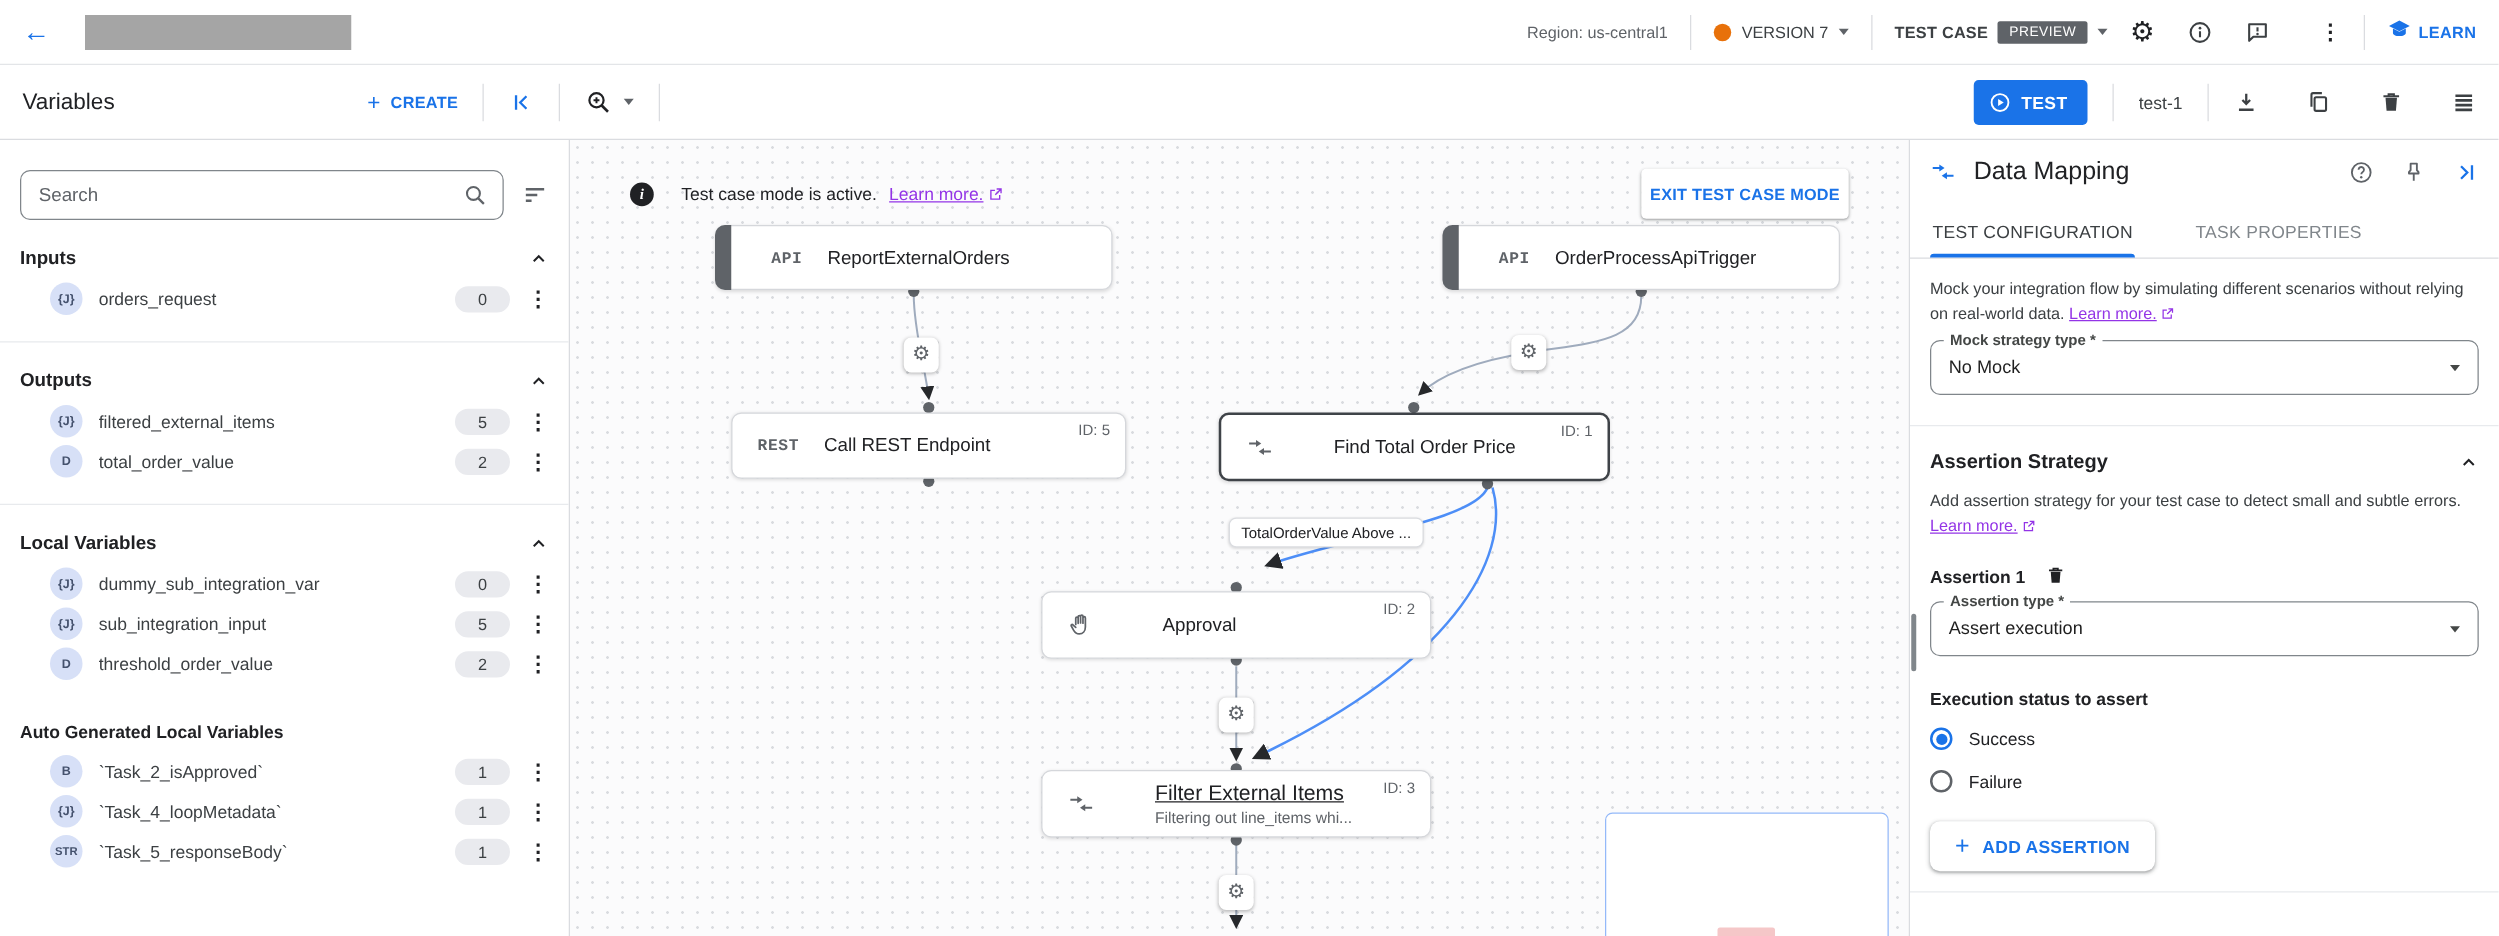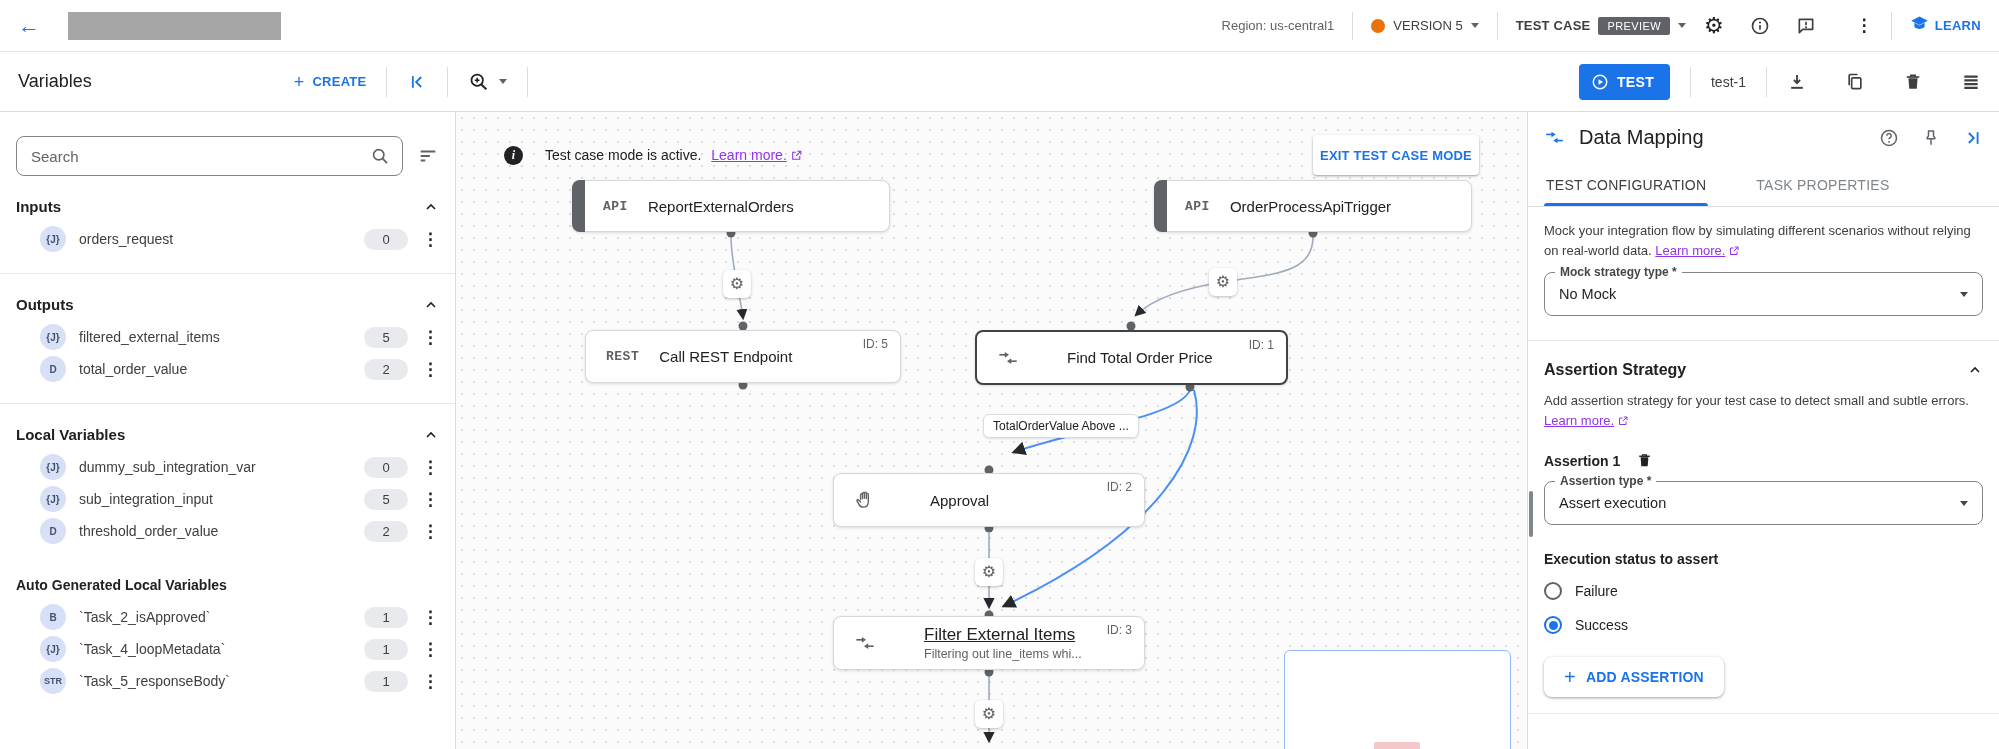--- a/index.html
+++ b/index.html
@@ -87,21 +87,21 @@
   .banner-text { font-size:14px; color:#202124; margin-left:22px; }
   .plink { color:#9334e6; text-decoration:underline; cursor:pointer; }
   .ext-icon { color:#9334e6; display:inline-flex; margin-left:3px; vertical-align:-2px; }
   .exit-btn { position:absolute; left:857px; top:3px; width:166px; height:40px; background:#fff;
     border:none; border-radius:4px; box-shadow:0 1px 2px rgba(60,64,67,.35), 0 1px 3px rgba(60,64,67,.2);
     color:#1a73e8; font-size:13px; font-weight:700; letter-spacing:.2px; cursor:pointer;
     font-family:inherit; }
   .node { position:absolute; background:#fff; border:1px solid #d5d7db; border-radius:8px;
     box-shadow:0 1px 3px rgba(0,0,0,.13); z-index:4; display:flex; align-items:center;
     padding:0 14px 0 20px; cursor:pointer; }
-  .node.trigger { padding-left:30px; }
+  .node.trigger { padding-left:44px; }
   .node.trigger::before { content:""; position:absolute; left:-1px; top:-1px; bottom:-1px;
     width:13px; background:#5f6368; border-radius:8px 0 0 8px; }
   .node.selected { border:2px solid #3f4348; }
   .node-tag { font-family:"Liberation Mono", monospace; font-size:13px; font-weight:700;
     color:#5f6368; margin-right:20px; letter-spacing:.5px; }
   .node-icon { color:#5f6368; margin-right:18px; display:flex; }
   .node-title { font-size:15px; font-weight:500; color:#202124; white-space:nowrap; }
   .node-id { position:absolute; top:6px; right:12px; font-size:12px; color:#5f6368; }
   .node-sub { font-size:12.5px; color:#5f6368; margin-top:2px; white-space:nowrap; }
   .gear-chip { position:absolute; width:28px; height:28px; background:#fff; border-radius:6px;
@@ -162,21 +162,21 @@
 <div id="app">
 
   <div class="topbar">
     <span class="back-arrow">←</span>
     <div class="redacted"></div>
     <div class="topbar-right">
       <span class="tb-text">Region: us-central1</span>
       <div class="vdiv"></div>
       <div class="version-group">
         <span class="dot-orange"></span>
-        <span class="version-label">VERSION 5</span>
+        <span class="version-label">VERSION 7</span>
         <span class="caret"></span>
       </div>
       <div class="vdiv"></div>
       <div class="testcase-group">
         <span class="testcase-label">TEST CASE</span>
         <span class="preview-badge">PREVIEW</span>
         <span class="caret"></span>
       </div>
       <div class="tb-icons">
         <span class="tb-icon gear-glyph">⚙</span>
@@ -594,26 +594,26 @@
 
     <div class="field">
       <span class="field-label">Assertion type *</span>
       <span class="field-value">Assert execution</span>
       <span class="field-caret caret" style="border-top-color:#444746"></span>
     </div>
 
     <div class="status-label">Execution status to assert</div>
 
     <div class="radio-row">
+      <span class="radio checked"></span>
+      <span class="radio-label">Success</span>
+    </div>
+    <div class="radio-row">
       <span class="radio"></span>
       <span class="radio-label">Failure</span>
-    </div>
-    <div class="radio-row">
-      <span class="radio checked"></span>
-      <span class="radio-label">Success</span>
     </div>
 
     <button class="add-assert-btn">
       <span class="plus-glyph" style="font-size:20px;">+</span>
       <span>ADD ASSERTION</span>
     </button>
 
     <div class="panel-div" style="margin-top:16px;"></div>
   </div>
 

